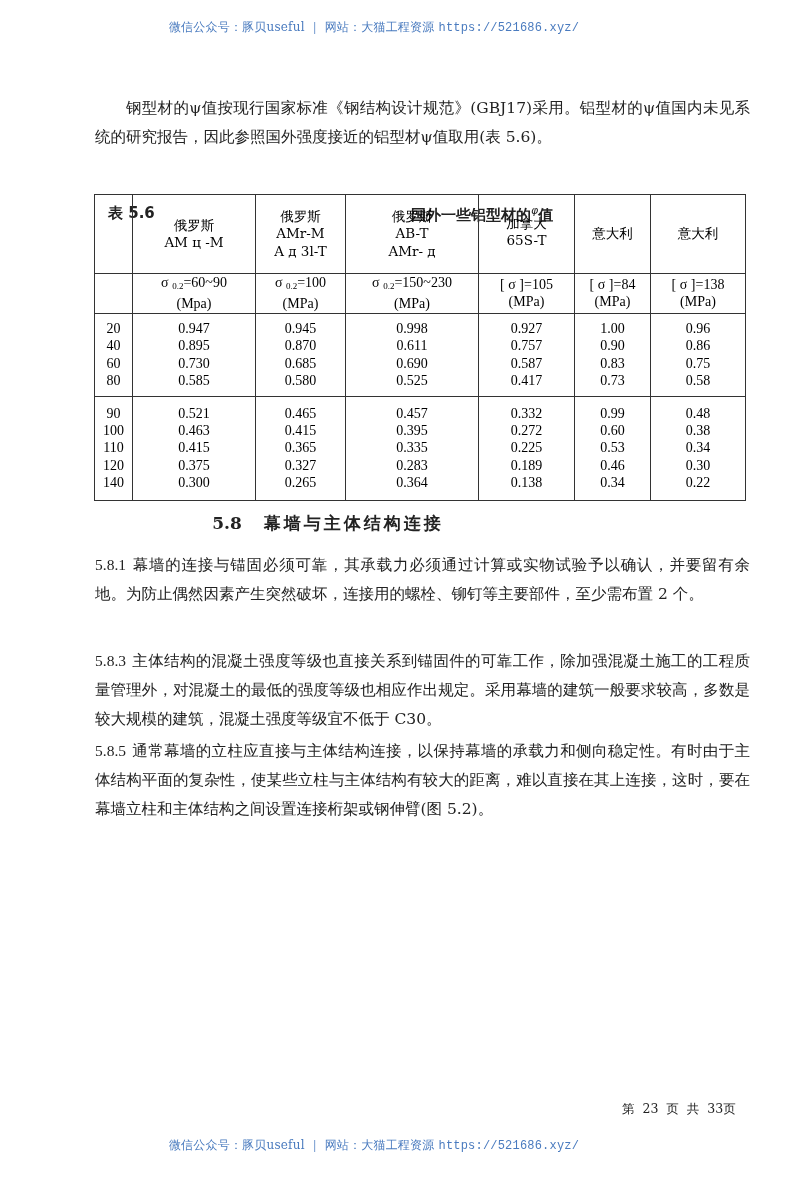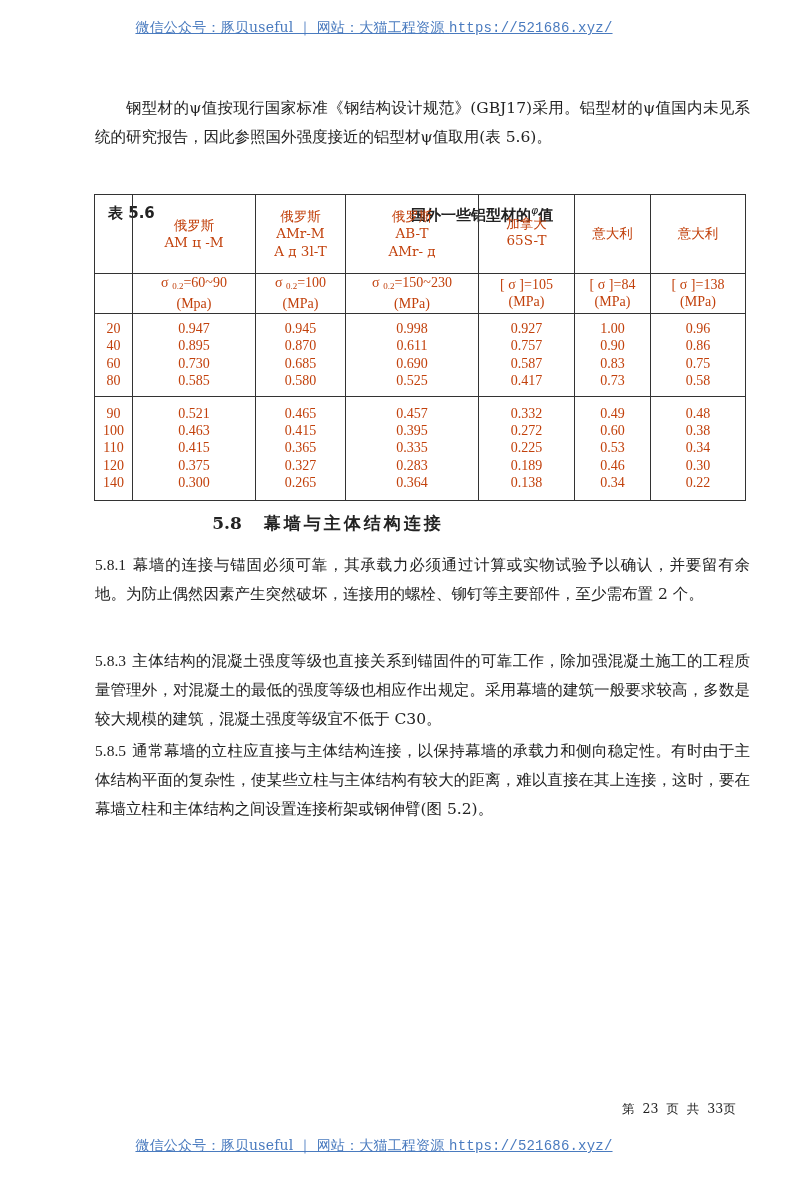--- a/index.html
+++ b/index.html
@@ -1,31 +1,31 @@
 <!DOCTYPE html>
 <html><head>
 <meta charset="utf-8">
 <style>
   html, body { margin:0; padding:0; }
   body { width:800px; height:1188px; background:#ffffff; position:relative; overflow:hidden;
          font-family:"DejaVu Serif","Liberation Serif",serif; color:#222; }
-  .watermark { position:absolute; left:0; width:748px; text-align:center; font-size:14px; color:#4a7bbf;
-               font-family:"DejaVu Serif","Liberation Serif",serif; letter-spacing:0.2px;text-decoration:underline; }
+  .watermark { position:absolute; left:0; width:748px; text-align:center; font-size:12px; color:#4a7bbf;
+               font-family:"DejaVu Serif","Liberation Serif",serif; letter-spacing:0.2px; }
   .watermark .url { font-family:"Liberation Mono","DejaVu Sans Mono",monospace; }
   .wm-top { top:19px; }
   .wm-bottom { top:1137px; }
   .para { position:absolute; left:95px; width:655px; font-size:15.5px; line-height:29px; text-align:justify; }
   .intro { top:94px; text-indent:31px; }
   .caption-row { position:absolute; top:160px; left:108px; width:640px; height:24px; font-size:15px; font-weight:bold;
                  font-family:"DejaVu Sans","Liberation Sans",sans-serif;margin-top:44px; }
   .caption-num { position:absolute; left:0; top:0; }
   .caption-title { position:absolute; left:255px; top:0;padding-left:48px; }
   .caption-title sup { font-weight:normal; font-style:italic; font-size:11px; }
   table.phi { position:absolute; top:194px; left:94px; border-collapse:collapse; font-size:14px;
-              font-family:"Liberation Serif","DejaVu Serif",serif; color:#c2410c; }
+              font-family:"Liberation Serif","DejaVu Serif",serif; color:#000000; }
   table.phi td { border:1.5px solid #333; text-align:center; vertical-align:middle; padding:0; line-height:17.5px; }
   .col0 { width:37px; } .col1 { width:122px; } .col2 { width:89px; } .col3 { width:132px; }
   .col4 { width:95px; } .col5 { width:75px; } .col6 { width:94px; }
   tr.hdr td { height:58px; }
   tr.units td { height:38px; }
   tr.g1 td { height:82px; }
   tr.g2 td { height:103px; }
   .cell-lines div { line-height:17.3px; }
   .hdr-cn { font-family:"DejaVu Serif","Liberation Serif",serif; font-size:13.5px; }
   .sub { font-size:9px; vertical-align:-2px; }
@@ -191,21 +191,21 @@
           <div>0.364</div>
     </td>
     <td class="cell-lines">
       <div>0.332</div>
           <div>0.272</div>
           <div>0.225</div>
           <div>0.189</div>
           <div>0.138</div>
     </td>
     <td class="cell-lines">
-      <div>0.49</div>
+      <div>0.99</div>
           <div>0.60</div>
           <div>0.53</div>
           <div>0.46</div>
           <div>0.34</div>
     </td>
     <td class="cell-lines">
       <div>0.48</div>
           <div>0.38</div>
           <div>0.34</div>
           <div>0.30</div>

